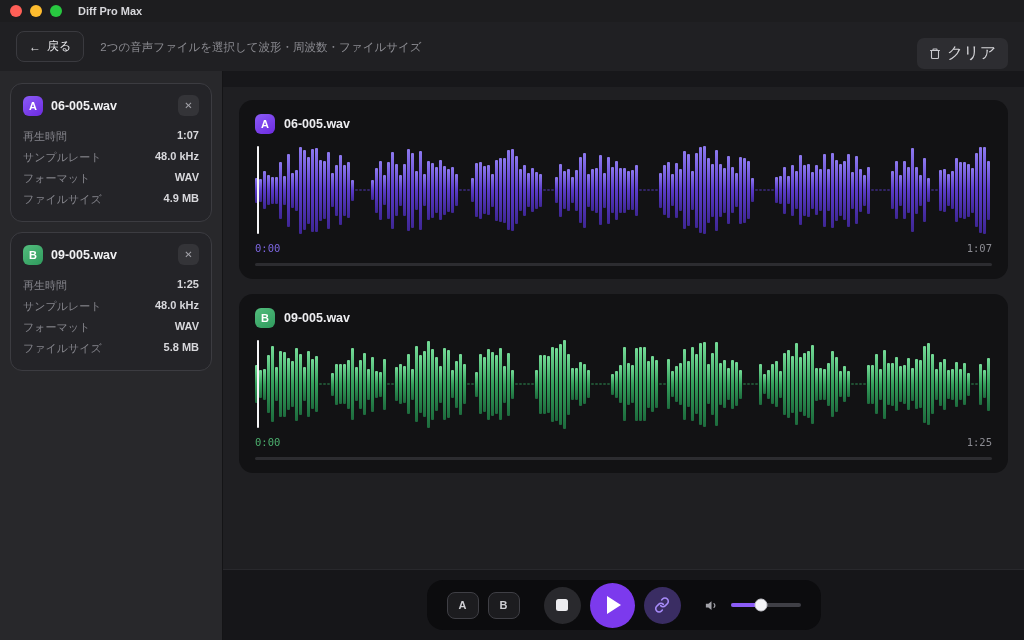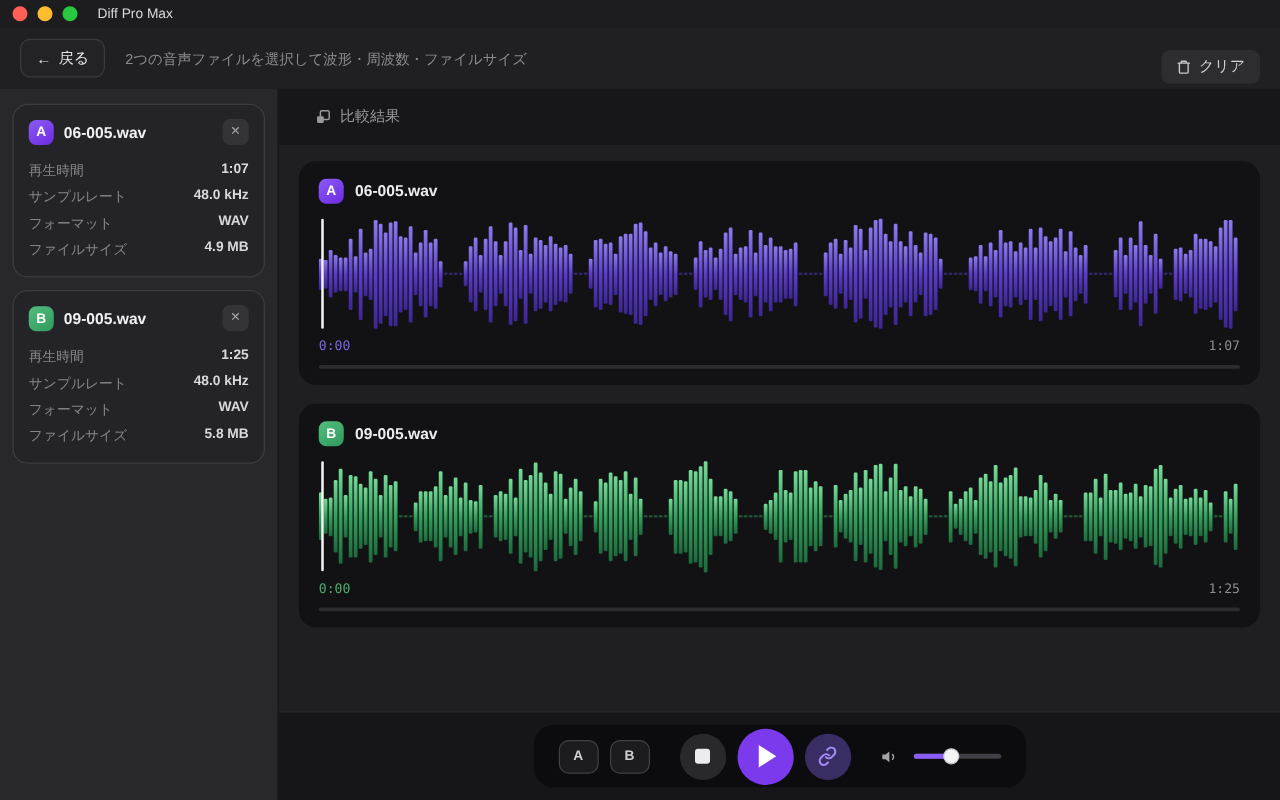--- a/index.html
+++ b/index.html
@@ -4,29 +4,29 @@
 <style>
   * { margin:0; padding:0; box-sizing:border-box; }
   html,body { width:1024px; height:640px; overflow:hidden; background:#000; }
   body { font-family:"Liberation Sans","DejaVu Sans",sans-serif; color:#e5e5e7; font-size:13px; }
   .app { width:1024px; height:640px; display:flex; flex-direction:column; background:#1f1f22; }
 
   
   .titlebar { height:22px; background:#1d1d1f; display:flex; align-items:center; padding-left:10px; flex:0 0 auto; }
   .traffic { display:flex; gap:8px; margin-right:16px; }
   .light { width:12px; height:12px; border-radius:50%; }
-  .app-title { font-size:11px; font-weight:normal; color:#d8d8dc; }
+  .app-title { font-size:11px; font-weight:bold; color:#d8d8dc; }
 
   
   .header { height:49px; background:#202023; display:flex; align-items:center; padding:0 16px; gap:16px; flex:0 0 auto; }
   .back-btn { display:flex; align-items:center; gap:6px; padding:6px 12px; border:1px solid #3a3a3f; border-radius:8px; background:#232326; color:#e4e4e7; font-size:12px; cursor:pointer; }
   .title-block .h1 { font-size:15px; font-weight:bold; color:#f4f4f5; line-height:1.25; }
   .title-block .sub { font-size:11.5px; color:#8b8b91; margin-top:1px; }
   .spacer { flex:1; }
-  .clear-btn { display:flex; align-items:center; gap:6px; padding:5px 12px; border-radius:7px; background:#2d2d31; color:#d4d4d8; font-size:12px; cursor:pointer;margin-top:14px; }
+  .clear-btn { display:flex; align-items:center; gap:6px; padding:5px 12px; border-radius:7px; background:#2d2d31; color:#d4d4d8; font-size:16px; cursor:pointer;margin-top:14px; }
 
   
   .body { flex:1; display:flex; min-height:0; }
   .sidebar { width:223px; flex:0 0 auto; background:#28282b; border-right:1px solid #141416; padding:12px 10px; }
   .file-card { background:#242428; border:1px solid #3c3c41; border-radius:12px; padding:11px 12px; margin-bottom:10px; }
   .fc-head { display:flex; align-items:center; gap:8px; }
   .badge { width:20px; height:20px; border-radius:6px; display:flex; align-items:center; justify-content:center; font-size:11px; font-weight:bold; color:#fff; flex:0 0 auto; }
   .badge.a { background:linear-gradient(145deg,#8b5cf6,#6d2ae0); }
   .badge.b { background:linear-gradient(145deg,#53bd7d,#2f9a5d); }
   .fc-name { font-size:12.5px; font-weight:bold; color:#f1f1f3; flex:1; }
@@ -161,29 +161,20 @@
               <span class="val">5.8 MB</span>
             </div>
         </div>
       </div>
 
     </div>
 
     <div class="main">
 
       <div class="tabstrip">
-        <div class="tab">
-          <span style="display:flex">
-            <svg width="13" height="13" viewBox="0 0 24 24" fill="none" stroke="#98989f" stroke-width="2.2">
-                <rect x="8" y="3" width="13" height="13" rx="2"></rect>
-                <rect x="3" y="11" width="10" height="10" rx="2" fill="#98989f" stroke="none"></rect>
-              </svg>
-          </span>
-          <span>比較結果</span>
-        </div>
       </div>
 
       <div class="content">
 
         <div class="panel">
           <div class="panel-head">
             <div class="badge a">A</div>
             <div class="panel-name">06-005.wav</div>
           </div>
           <div class="waveform">

